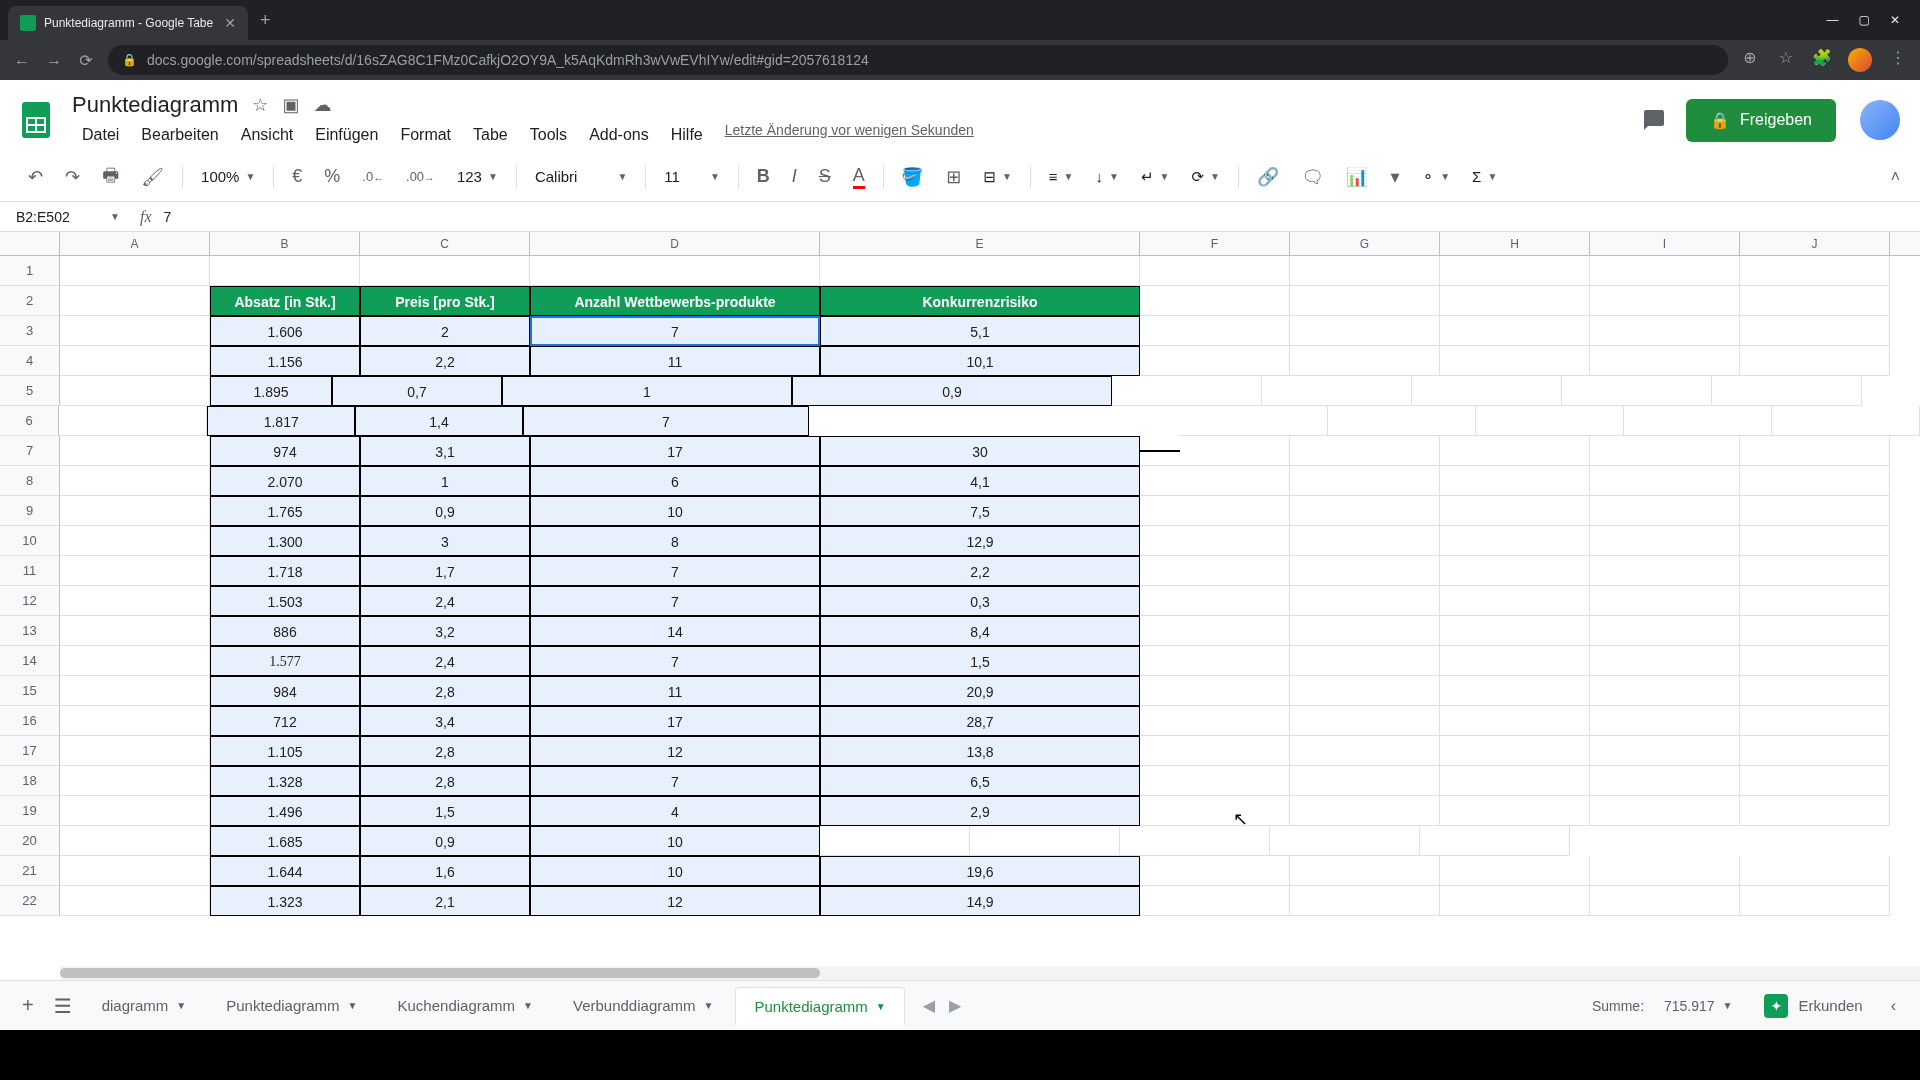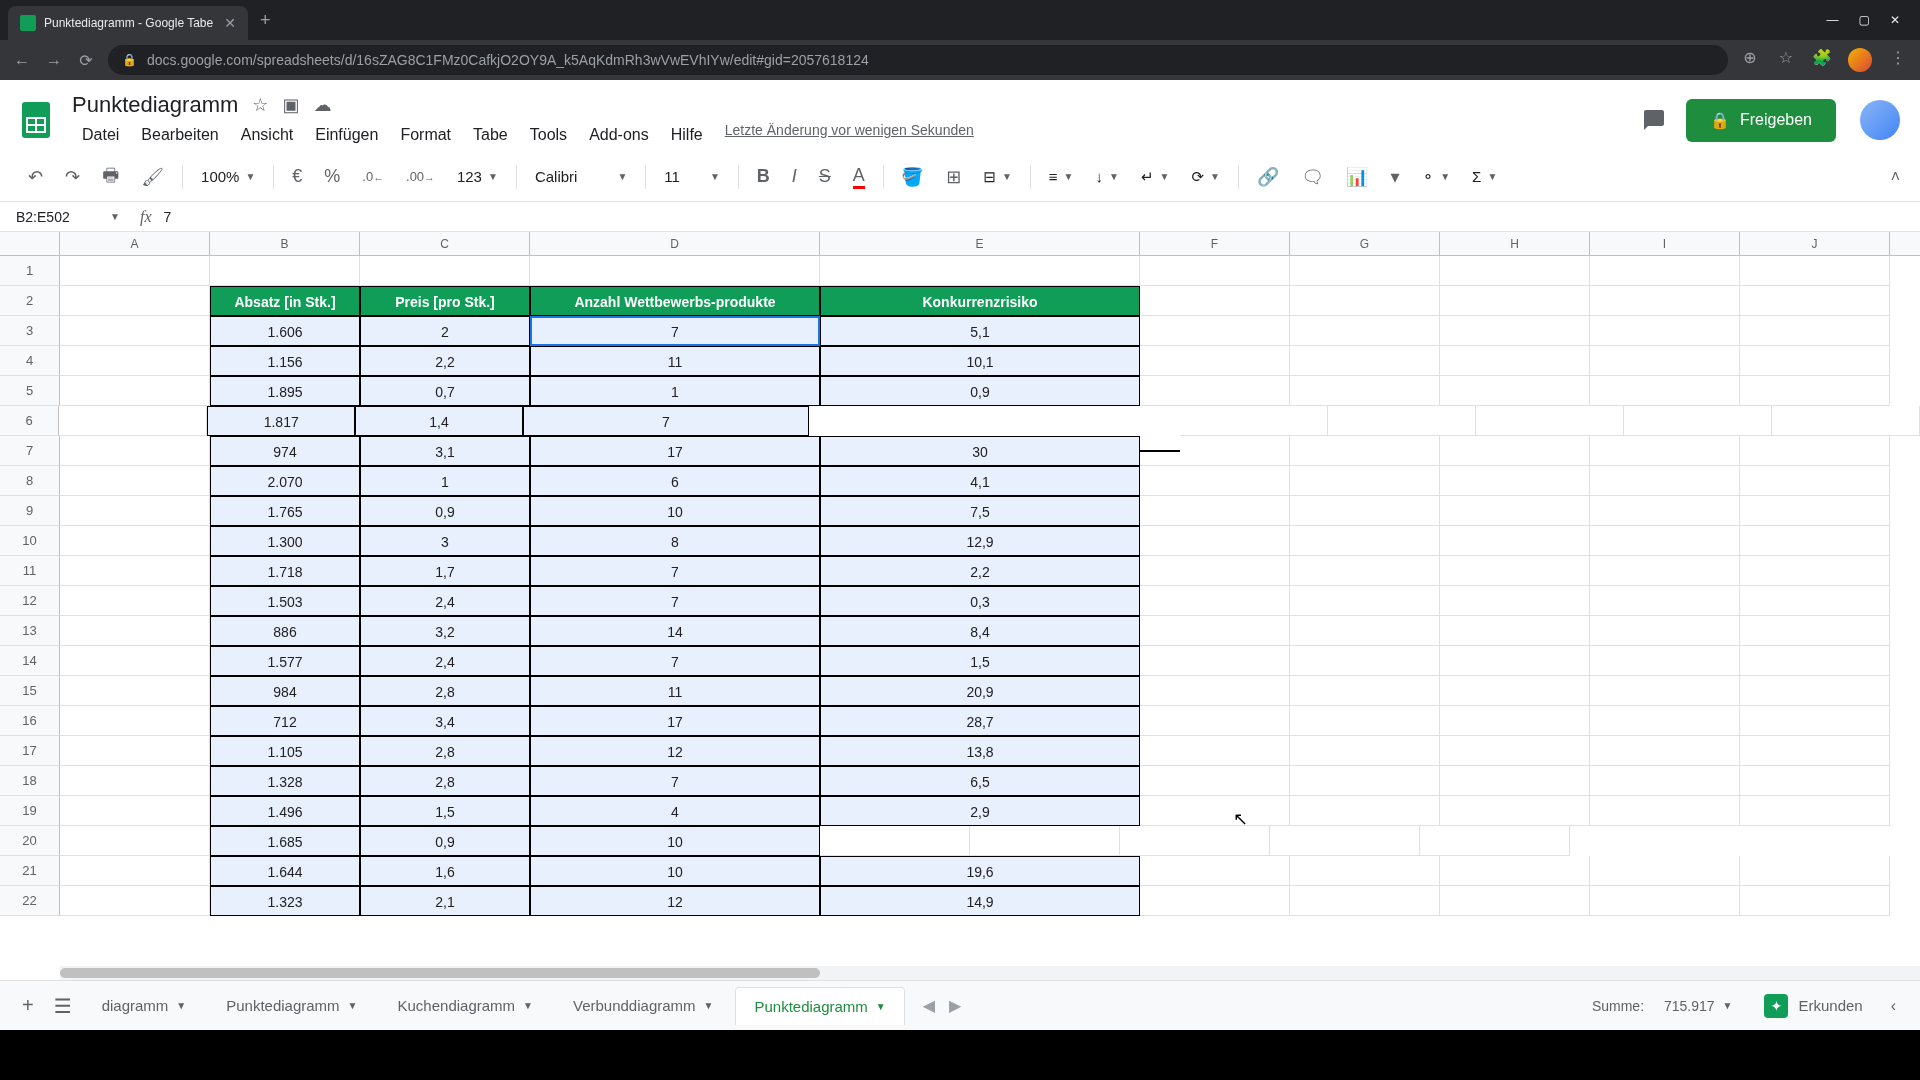--- a/index.html
+++ b/index.html
@@ -311,21 +311,21 @@
             <div class="cell data-cell" style="width: 320px;">10,1</div>
             <div class="cell" style="width: 150px;"></div>
             <div class="cell" style="width: 150px;"></div>
             <div class="cell" style="width: 150px;"></div>
             <div class="cell" style="width: 150px;"></div>
             <div class="cell" style="width: 150px;"></div>
           </div>
           <div class="row">
             <div class="row-h">5</div>
             <div class="cell" style="width: 150px;"></div>
-            <div class="cell data-cell" style="width: 150px;">1.895</div>
+            <div class="cell data-cell" style="width: 122px;">1.895</div>
             <div class="cell data-cell" style="width: 170px;">0,7</div>
             <div class="cell data-cell" style="width: 290px;">1</div>
             <div class="cell data-cell" style="width: 320px;">0,9</div>
             <div class="cell" style="width: 150px;"></div>
             <div class="cell" style="width: 150px;"></div>
             <div class="cell" style="width: 150px;"></div>
             <div class="cell" style="width: 150px;"></div>
             <div class="cell" style="width: 150px;"></div>
           </div>
           <div class="row">
@@ -428,21 +428,21 @@
             <div class="cell data-cell" style="width: 320px;">8,4</div>
             <div class="cell" style="width: 150px;"></div>
             <div class="cell" style="width: 150px;"></div>
             <div class="cell" style="width: 150px;"></div>
             <div class="cell" style="width: 150px;"></div>
             <div class="cell" style="width: 150px;"></div>
           </div>
           <div class="row">
             <div class="row-h">14</div>
             <div class="cell" style="width: 150px;"></div>
-            <div class="cell data-cell" style="width: 150px;">1.577</div>
+            <div class="cell data-cell" style="width: 150px; font-family: Liberation Serif, serif;">1.577</div>
             <div class="cell data-cell" style="width: 170px;">2,4</div>
             <div class="cell data-cell" style="width: 290px;">7</div>
             <div class="cell data-cell" style="width: 320px;">1,5</div>
             <div class="cell" style="width: 150px;"></div>
             <div class="cell" style="width: 150px;"></div>
             <div class="cell" style="width: 150px;"></div>
             <div class="cell" style="width: 150px;"></div>
             <div class="cell" style="width: 150px;"></div>
           </div>
           <div class="row">

